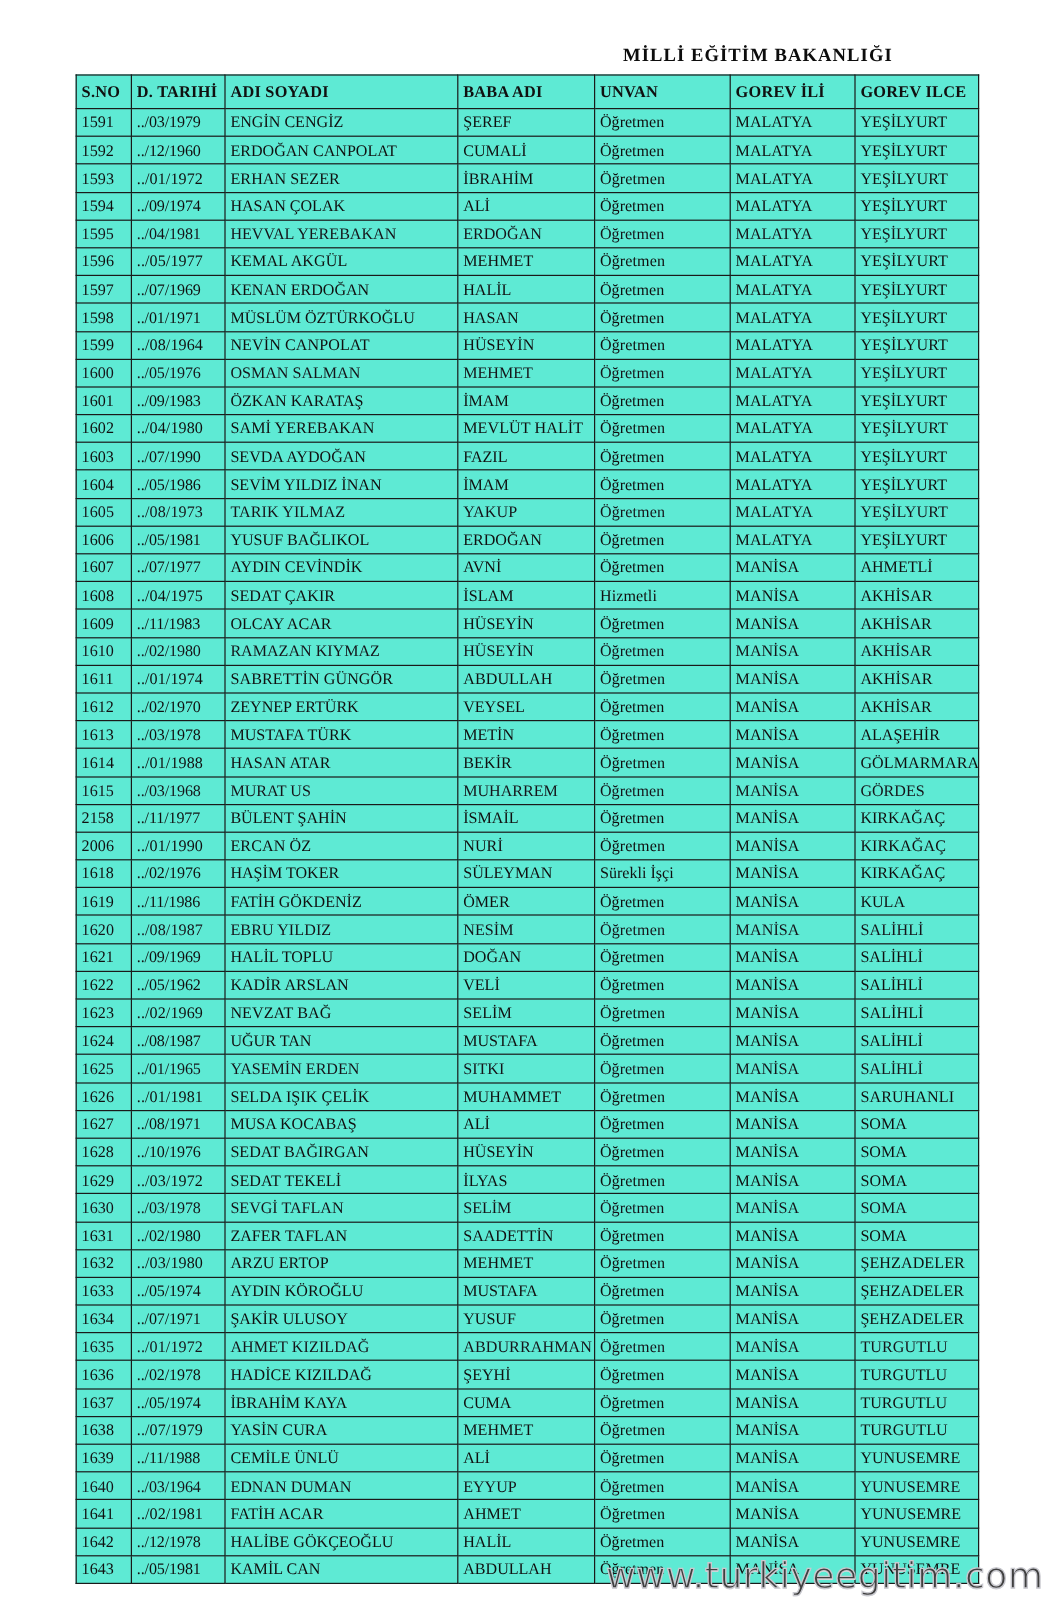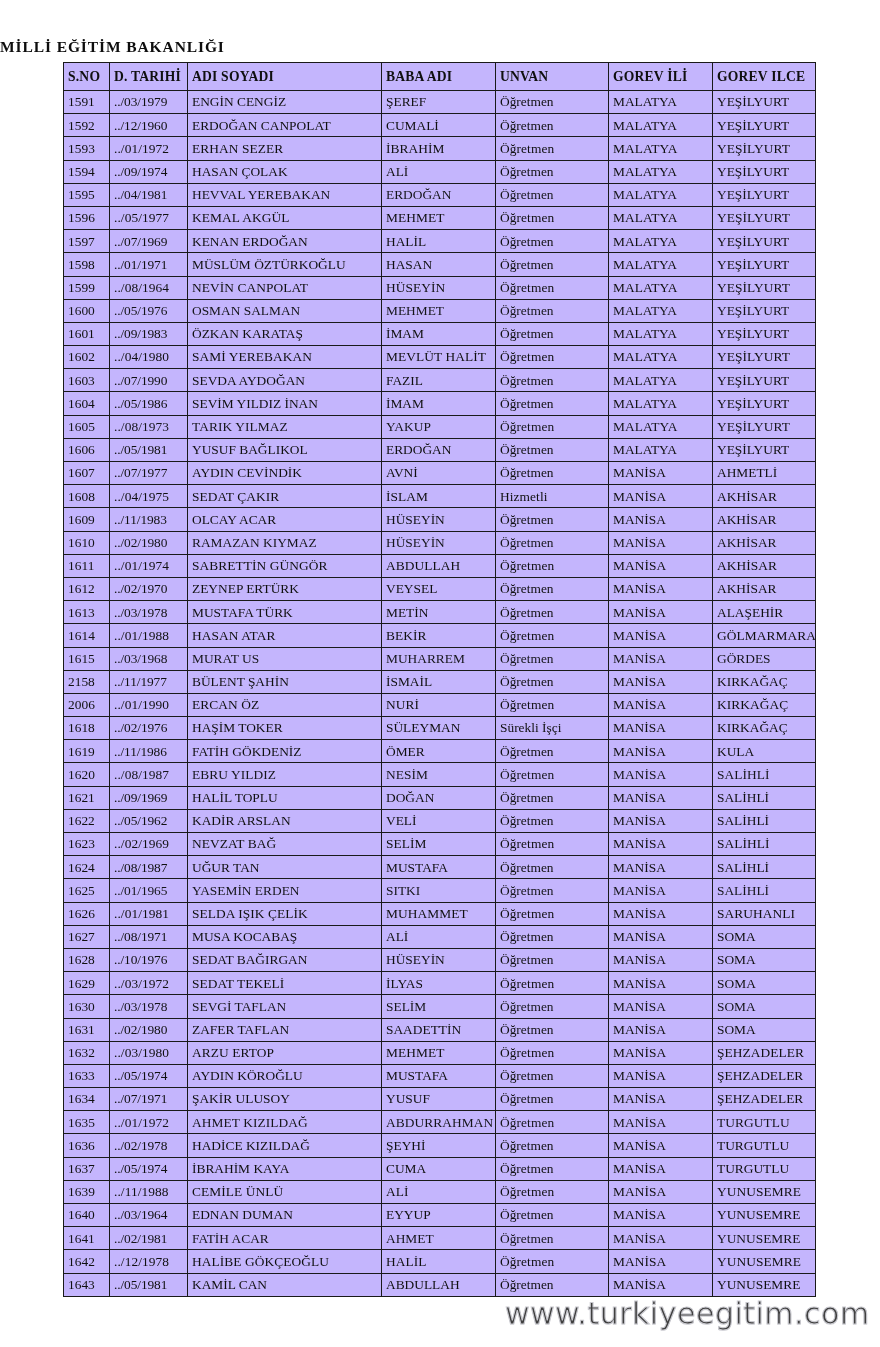--- a/index.html
+++ b/index.html
@@ -23,37 +23,38 @@
     width: 880px;
     height: 1347px;
   }
 
   
   #doc-title {
     position: absolute;
     top: 38px;
     left: 0;
     width: 720px;
-    text-align: left;
+    text-align: right;
     font-family: "Liberation Serif", "DejaVu Serif", serif;
     font-weight: bold;
     font-size: 15.5px;
     letter-spacing: 0.9px;
     color: #0d0d0d;
+    padding-left: 24px;
   }
 
   
   #roster-table {
     position: absolute;
     left: 63px;
     top: 62px;
     width: 752px;
     border-collapse: collapse;
     table-layout: fixed;
-    background: #c4b5fd;
+    background: #5eead4;
   }
   #roster-table td, #roster-table th {
     border: 1.15px solid #1a1a1a;
     padding: 0 0 0 4px;
     font-size: 13.4px;
     line-height: 1;
     height: 22.2px;
     vertical-align: middle;
     white-space: nowrap;
     overflow: hidden;
@@ -548,20 +549,29 @@
         <tr>
           <td class="col-sno">1637</td>
           <td class="col-tarih">../05/1974</td>
           <td class="col-ad">İBRAHİM KAYA</td>
           <td class="col-baba">CUMA</td>
           <td class="col-unvan">Öğretmen</td>
           <td class="col-il">MANİSA</td>
           <td class="col-ilce">TURGUTLU</td>
         </tr>
         <tr>
+          <td class="col-sno">1638</td>
+          <td class="col-tarih">../07/1979</td>
+          <td class="col-ad">YASİN CURA</td>
+          <td class="col-baba">MEHMET</td>
+          <td class="col-unvan">Öğretmen</td>
+          <td class="col-il">MANİSA</td>
+          <td class="col-ilce">TURGUTLU</td>
+        </tr>
+        <tr>
           <td class="col-sno">1639</td>
           <td class="col-tarih">../11/1988</td>
           <td class="col-ad">CEMİLE ÜNLÜ</td>
           <td class="col-baba">ALİ</td>
           <td class="col-unvan">Öğretmen</td>
           <td class="col-il">MANİSA</td>
           <td class="col-ilce">YUNUSEMRE</td>
         </tr>
         <tr>
           <td class="col-sno">1640</td>

